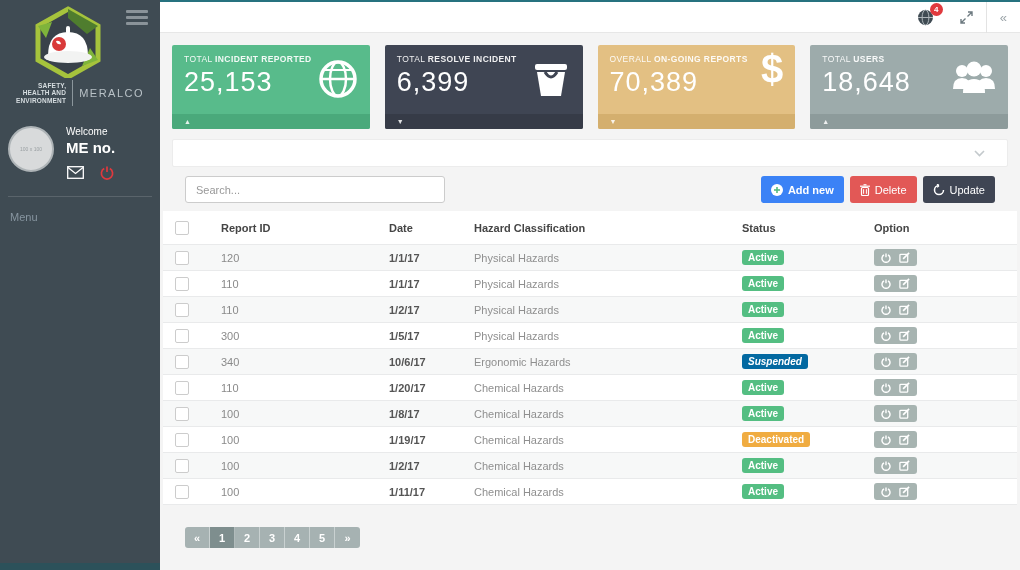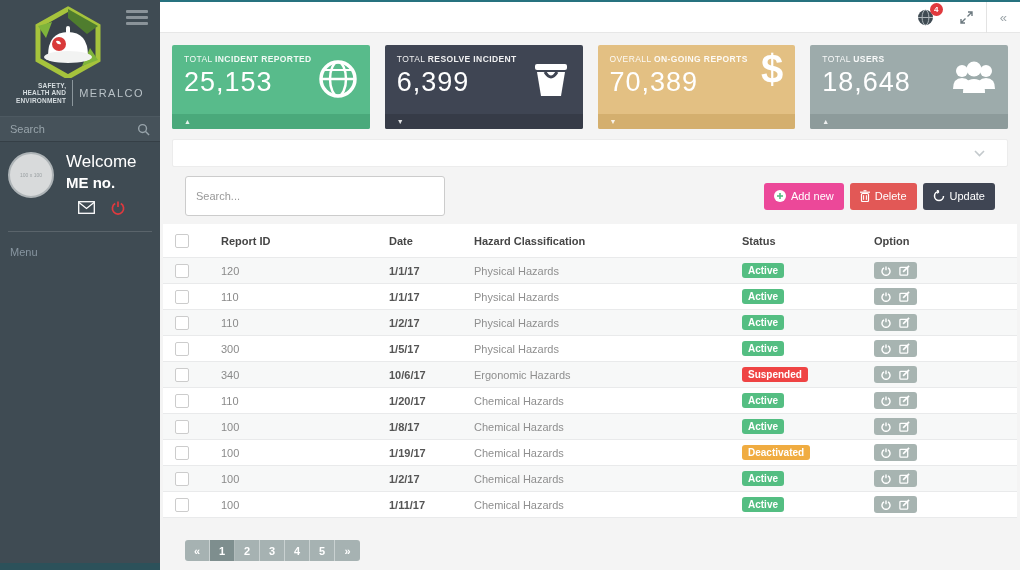--- a/index.html
+++ b/index.html
@@ -17,21 +17,21 @@
   .brand-sep { width:1px; height:26px; background:#8b969c; }
   .company { font-size:11px; letter-spacing:1.5px; color:#b9c2c7; }
   .side-search { height:26px; background:#46525a; border-top:1px solid #4d5961; border-bottom:1px solid #353f46;
                  display:flex; align-items:center; padding:0 10px; cursor:text; }
   .side-search .ph { flex:1; font-size:11px; color:#98a4ab; }
   .profile { display:flex; padding:10px 8px 0 8px; }
   .avatar { width:46px; height:46px; border-radius:50%; background:#d8dadb; border:2px solid #aeb4b7;
             display:flex; align-items:center; justify-content:center; flex:none; }
   .avatar span { font-size:5px; color:#9aa0a3; }
   .welcome-block { margin-left:12px; }
-  .welcome-line { font-size:17px; color:#fff; }
+  .welcome-line { font-size:10px; color:#fff; }
   .user-name { font-size:15px; font-weight:bold; color:#fff; margin-top:2px; }
   .profile-actions { display:flex; gap:16px; margin-top:10px; justify-content:center; }
   .icon-btn { cursor:pointer; display:inline-flex; }
   .side-divider { border:none; border-top:1px solid rgba(255,255,255,.14); margin:16px 8px 0 8px; }
   .menu-label { font-size:11px; color:#8795a0; padding:14px 10px 6px 10px; }
   .menu-item { display:flex; align-items:center; gap:10px; padding:7px 12px; font-size:12px; color:#cdd5da; cursor:pointer; }
   .menu-dot { width:8px; height:8px; border-radius:50%; border:2px solid; flex:none; }
   .side-bottom-strip { position:absolute; bottom:0; left:0; width:160px; height:7px; background:#2c515a; }
 
   
@@ -54,27 +54,27 @@
   .stat-value { font-size:27px; font-weight:400; letter-spacing:1px; margin-top:3px; color:#fff; }
   .stat-icon { position:absolute; right:12px; top:14px; }
   .stat-foot { height:15px; padding:0 12px; display:flex; align-items:center; font-size:7px; color:rgba(255,255,255,.85); }
 
   
   .collapsed-panel { margin:10px 12px 0 12px; height:28px; background:#fff; border:1px solid #ececec; border-radius:2px;
                      display:flex; align-items:center; justify-content:flex-end; padding:0 22px; cursor:pointer; }
 
   
   .controls { margin:9px 25px 0 25px; display:flex; align-items:center; justify-content:space-between; }
-  .search-input { width:260px; height:40px; border:1px solid #ccc; border-radius:3px; padding:0 10px; font-size:11px;
+  .search-input { width:260px; height:27px; border:1px solid #ccc; border-radius:3px; padding:0 10px; font-size:11px;
                   color:#555; background:#fff; outline:none; font-family:inherit; }
   .search-input::placeholder { color:#999; }
   .btn-group { display:flex; gap:6px; }
   .btn { height:27px; border:none; border-radius:3px; color:#fff; font-size:11px; font-family:inherit;
          display:inline-flex; align-items:center; gap:5px; padding:0 10px; cursor:pointer; }
-  .btn-green { background:#ec4899; }
+  .btn-green { background:#3b82f6;font-weight:bold; }
   .btn-red { background:#e25856; }
   .btn-dark { background:#3f4553; }
 
   
   .table { margin:8px 3px 0 3px; background:#fff; }
   .trow { display:grid; grid-template-columns:46px 168px 85px 268px 132px auto; align-items:center;
           border-bottom:1px solid #e9eaeb; }
   .thead-row { height:34px; background:#fff; }
   .thead-row .cell { font-size:11px; font-weight:bold; color:#454545; }
   .tbody-row { height:26px; }
@@ -120,27 +120,20 @@
       </div>
   </div>
   <div class="brand-text">
     <div class="tagline">
       <div>SAFETY,</div>
       <div>HEALTH AND</div>
       <div>ENVIRONMENT</div>
     </div>
     <div class="brand-sep"></div>
     <div class="company">MERALCO</div>
-  </div>
-  <div class="side-search">
-    <span class="ph">Search</span>
-    <svg width="13" height="13" viewBox="0 0 14 14">
-      <circle cx="6" cy="6" r="4.2" fill="none" stroke="#98a4ab" stroke-width="1.5"></circle>
-      <line x1="9.2" y1="9.2" x2="13" y2="13" stroke="#98a4ab" stroke-width="1.5"></line>
-    </svg>
   </div>
   <div class="profile">
     <div class="avatar">
       <span>100 x 100</span>
     </div>
     <div class="welcome-block">
       <div class="welcome-line">Welcome</div>
       <div class="user-name">ME no.</div>
       <div class="profile-actions">
         <span class="icon-btn">
@@ -395,21 +388,21 @@
               </span>
             </span></div>
         </div>
         <div class="trow tbody-row">
           <div class="cell cb-cell">
             <div class="checkbox"></div>
           </div>
           <div class="cell cell-id">340</div>
           <div class="cell cell-date">10/6/17</div>
           <div class="cell cell-hazard">Ergonomic Hazards</div>
-          <div class="cell"><span class="status-badge" style="background: #ef4444;">Suspended</span></div>
+          <div class="cell"><span class="status-badge" style="background: #0369a1; font-style: italic;">Suspended</span></div>
           <div class="cell"><span class="option-pill">
               <span class="icon-btn">
                 <svg width="10" height="10" viewBox="0 0 14 14">
                   <path d="M4.2,2.6 A5.6,5.6 0 1 0 9.8,2.6" fill="none" stroke="#fff" stroke-width="2"></path>
                   <line x1="7" y1="0.6" x2="7" y2="6" stroke="#fff" stroke-width="2"></line>
                 </svg>
               </span>
               <span class="icon-btn">
                 <svg width="11" height="11" viewBox="0 0 12 12">
                   <rect x="1" y="2.5" width="8.5" height="8.5" rx="1" fill="none" stroke="#fff" stroke-width="1.4"></rect>

